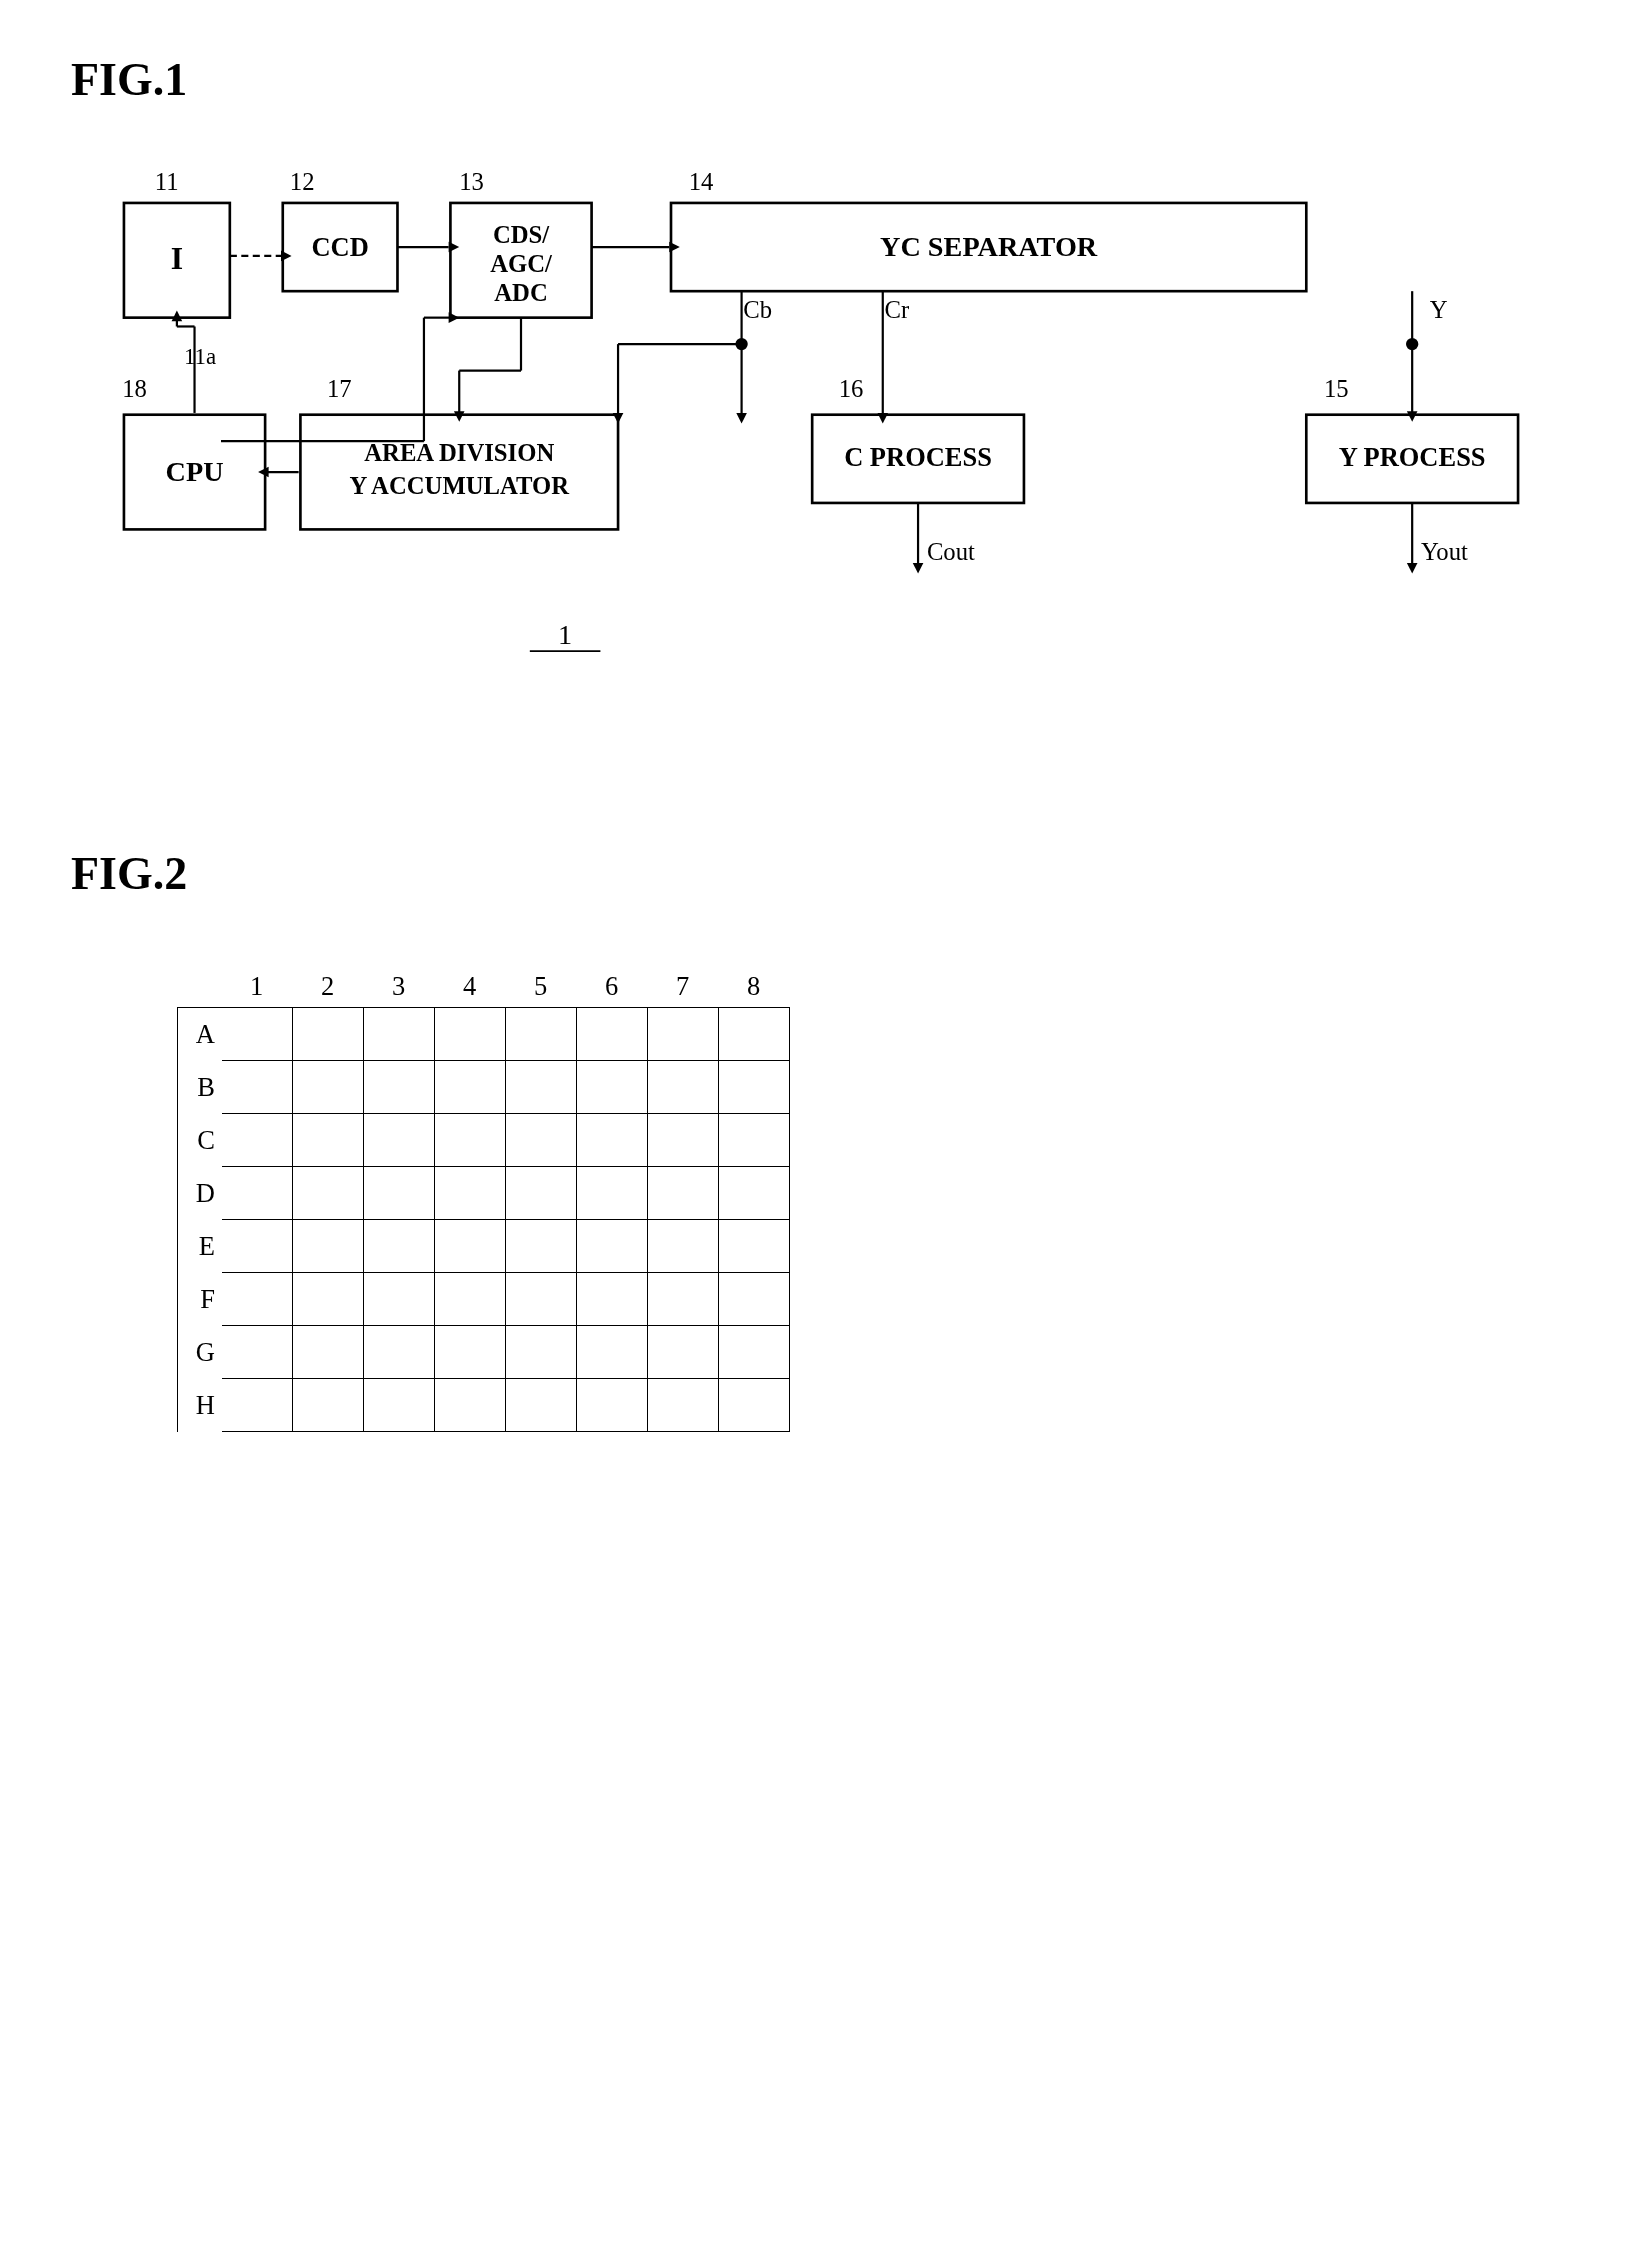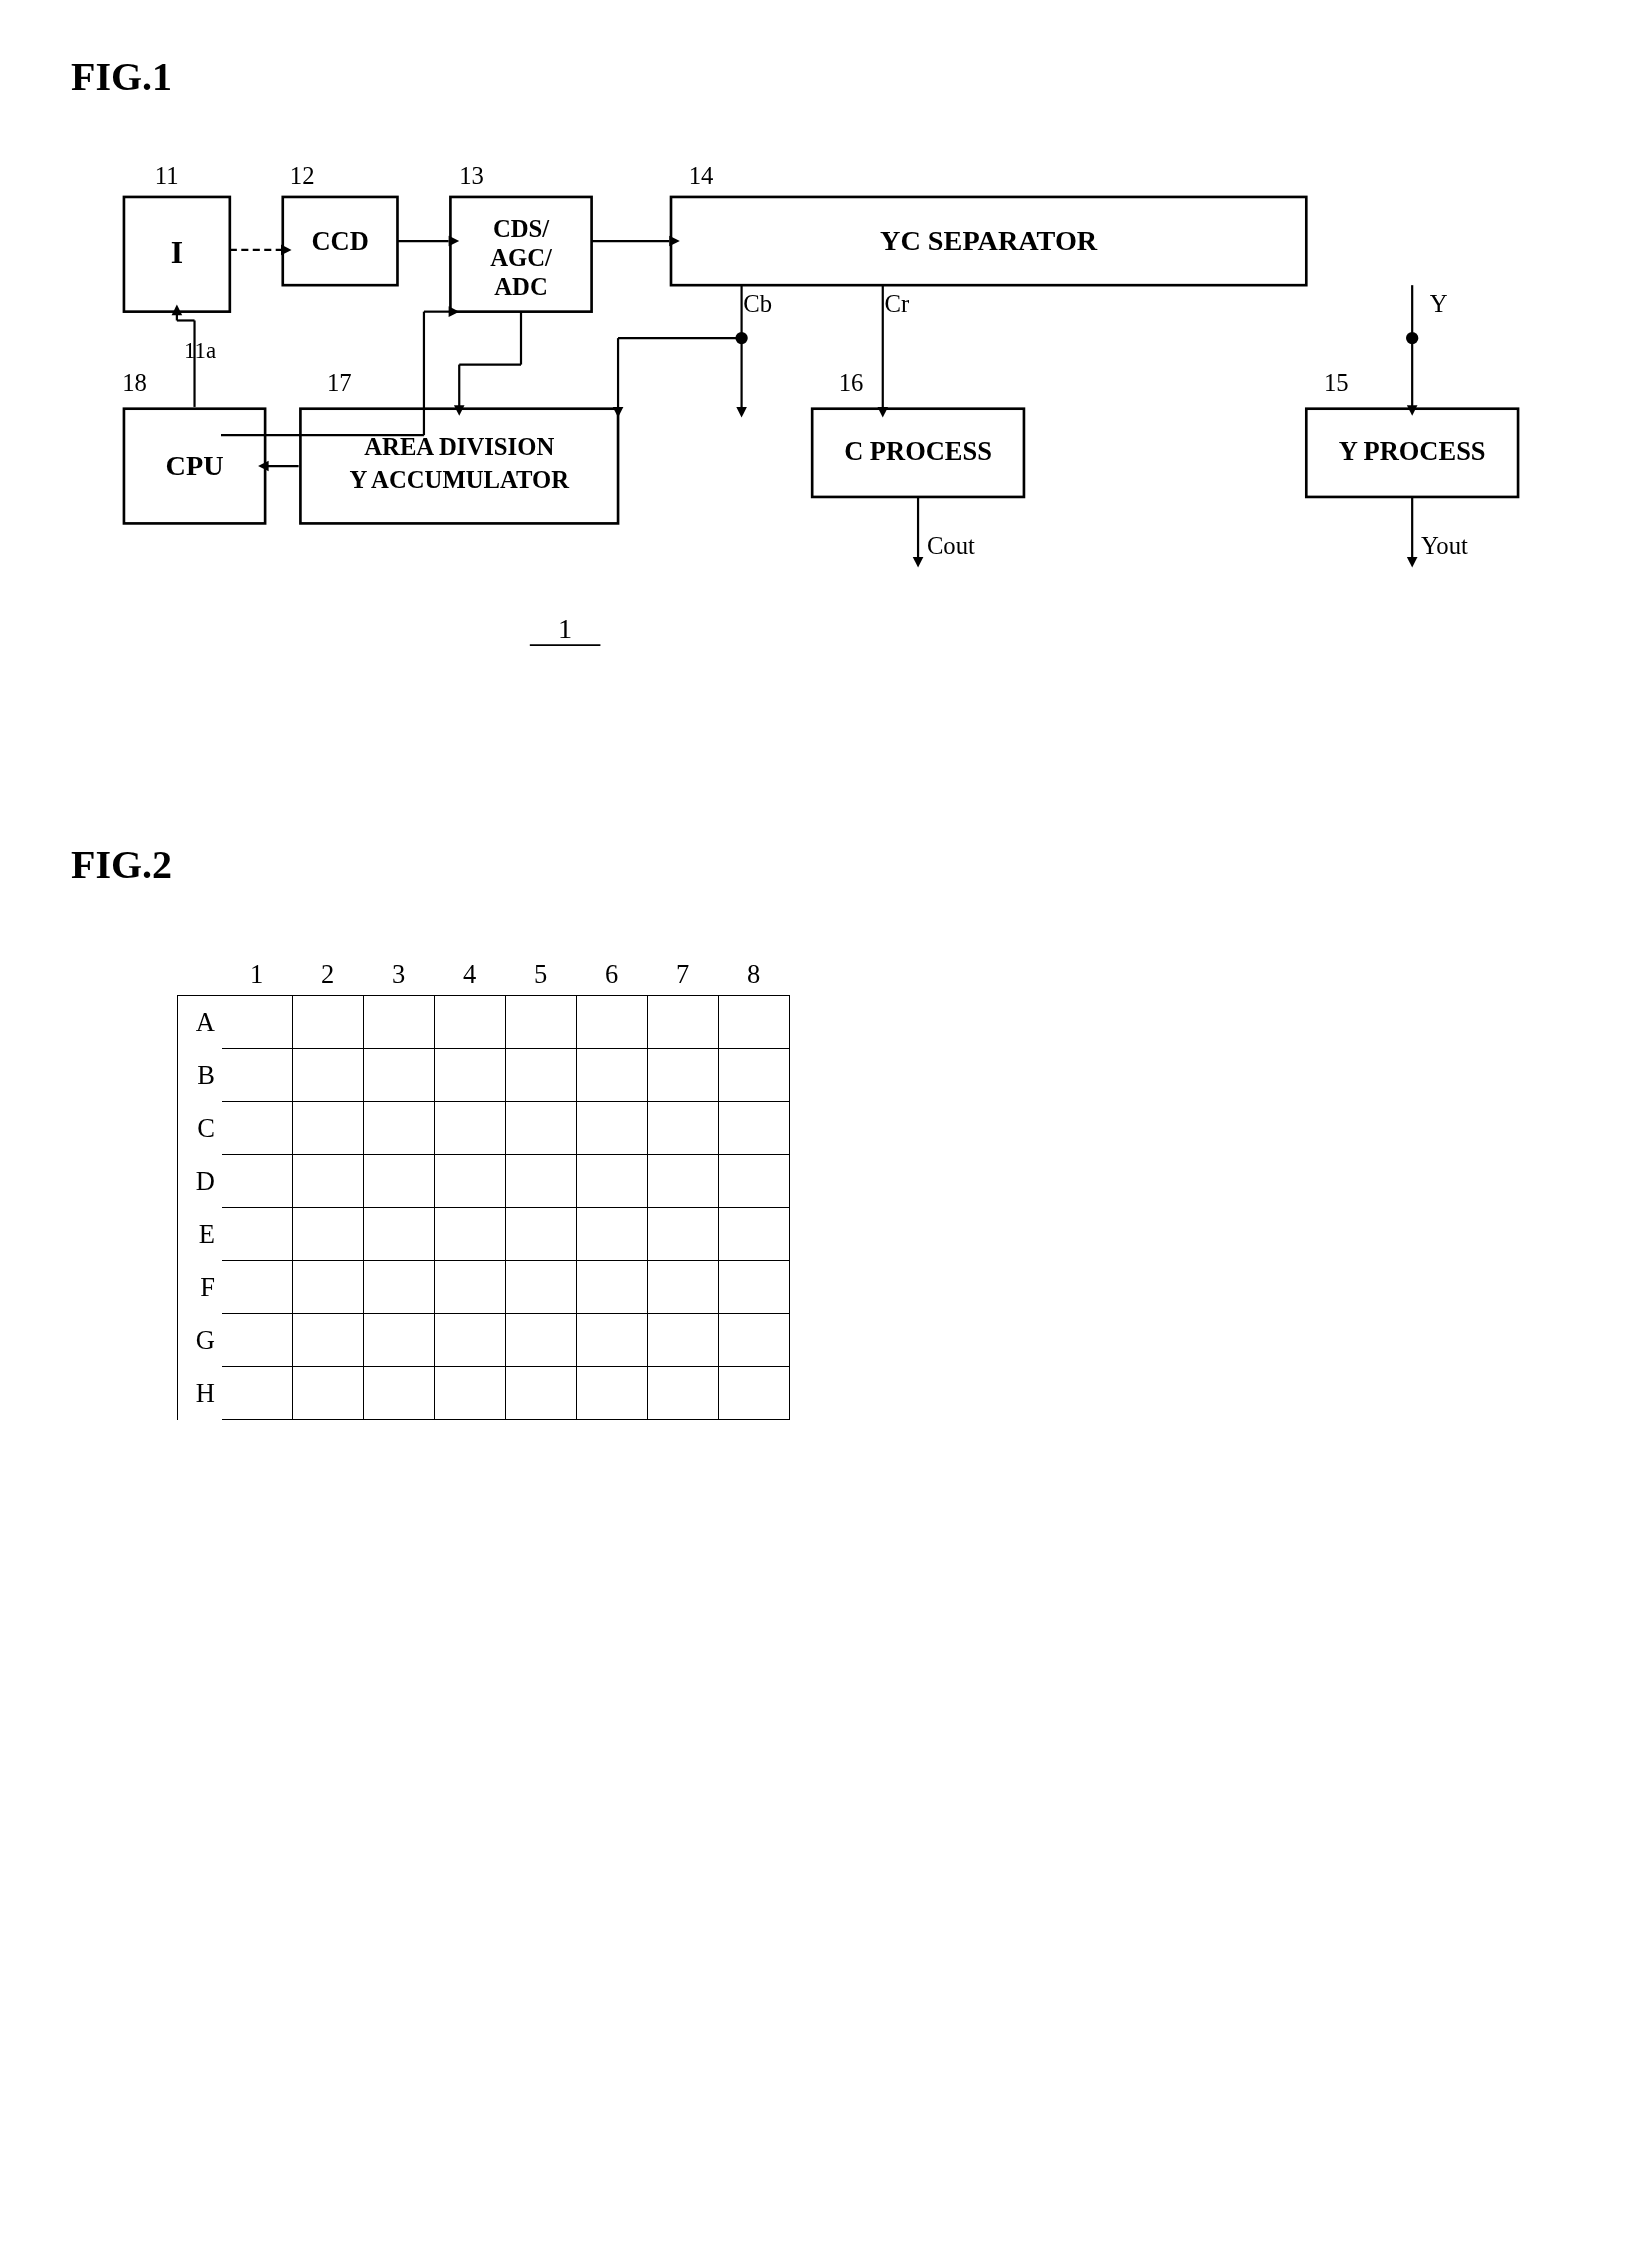--- a/index.html
+++ b/index.html
@@ -5,21 +5,21 @@
     * { box-sizing: border-box; margin: 0; padding: 0; }
     body {
       background: #ffffff;
       font-family: 'Times New Roman', Times, serif;
       width: 1630px;
       min-height: 2262px;
       padding: 53px 71px;
     }
 
     .figure-title {
-      font-size: 40px;
+      font-size: 46px;
       font-weight: bold;
       margin-bottom: 35px;
     }
 
     
     .fig2-container {
       margin-top: 53px;
     }
 
     .grid-wrapper {

